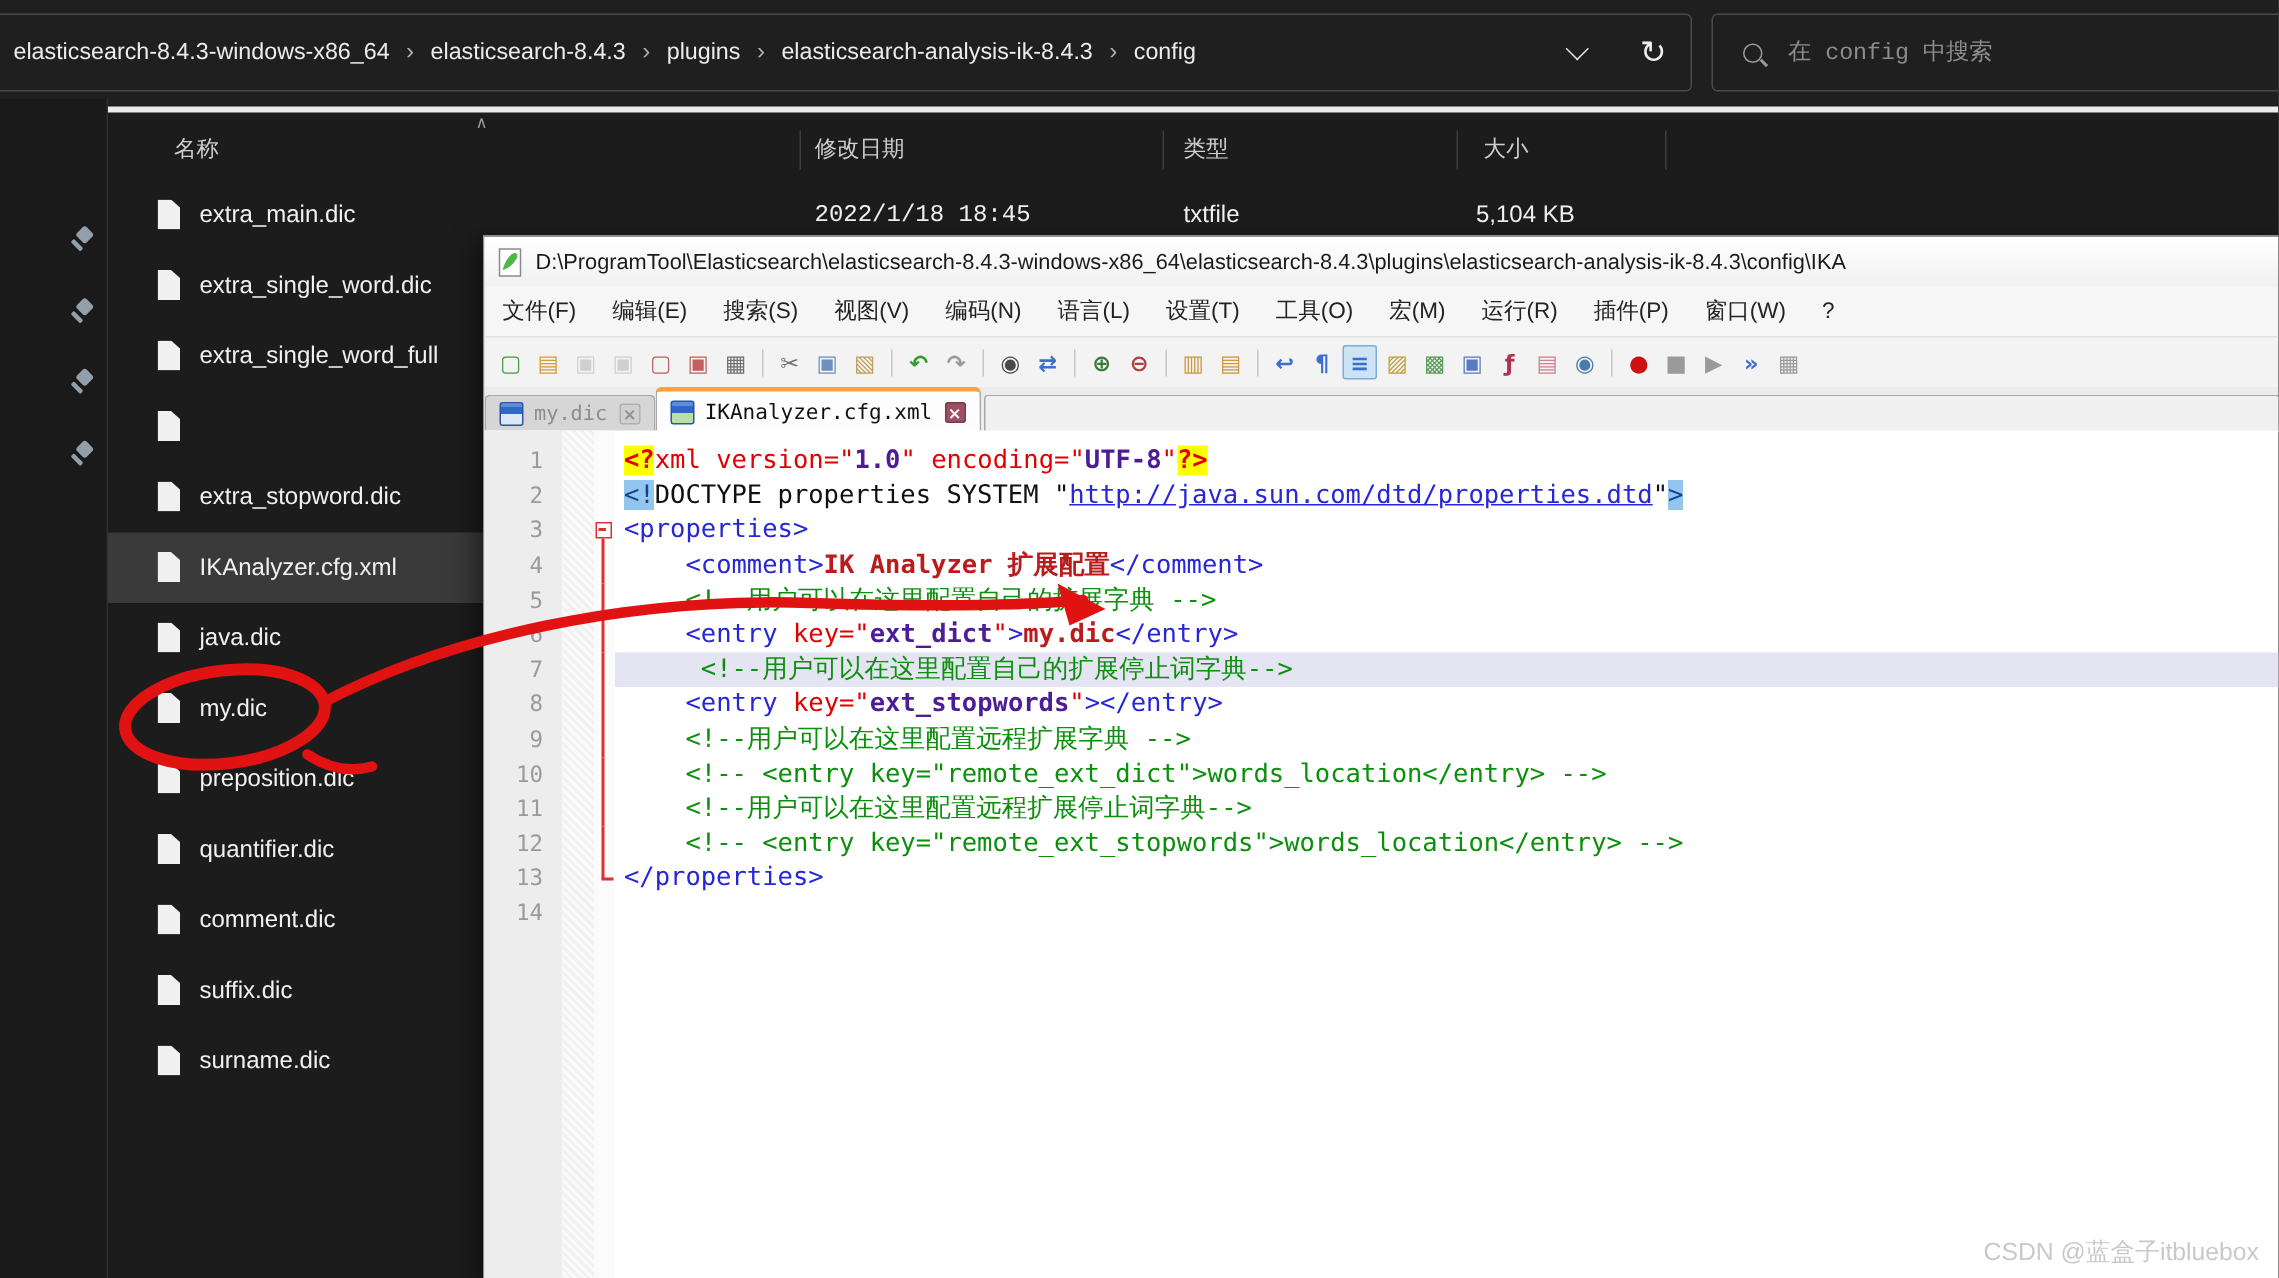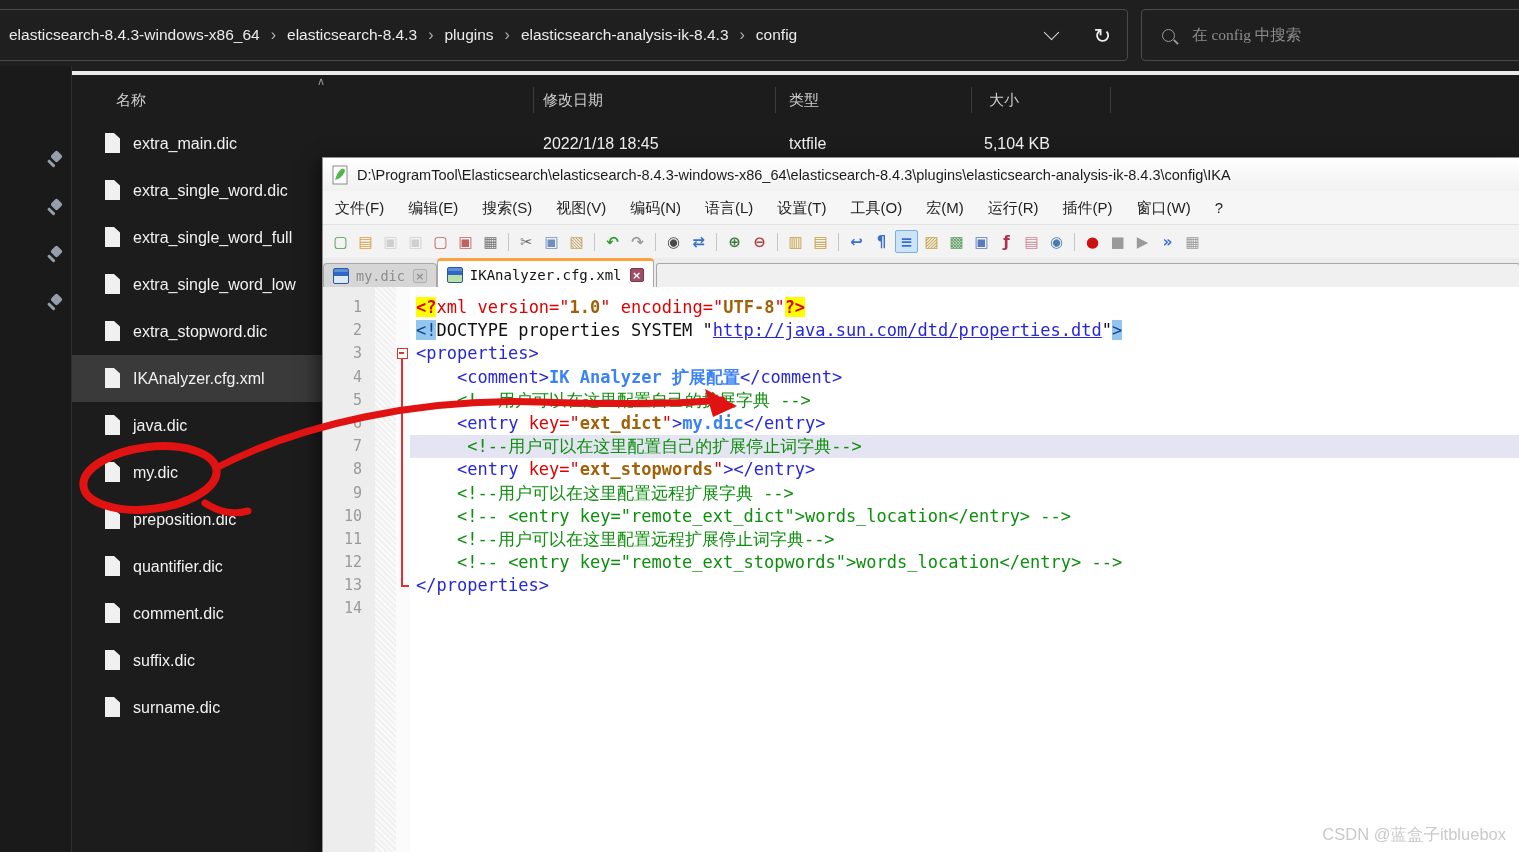--- a/index.html
+++ b/index.html
@@ -16,21 +16,21 @@
   .addr-spacer{flex:1;}
   .chev{width:10px;height:10px;border-right:1.7px solid #dedede;border-bottom:1.7px solid #dedede;
         transform:rotate(45deg);margin:-5px 8px 0 10px;}
   .refresh{font-size:21px;color:#ededed;margin-left:28px;line-height:1;}
   .searchbox{position:absolute;left:1141px;top:9px;width:390px;height:52px;border:1px solid #4a4a4a;
         border-radius:4px;display:flex;align-items:center;padding-left:20px;gap:15px;box-sizing:border-box;}
   .mag{width:11px;height:11px;border:1.8px solid #9a9a9a;border-radius:50%;position:relative;flex:none;}
   .mag::after{content:"";position:absolute;width:6px;height:1.8px;background:#9a9a9a;
         transform:rotate(45deg);right:-5px;bottom:-2px;}
   .searchbox input{background:transparent;border:none;outline:none;color:#84cc16;font-size:15.5px;width:300px;
-        font-family:Liberation Serif, serif;}
+        font-family:Liberation Mono, monospace;}
   .searchbox input::placeholder{color:#8d8d8d;opacity:1;}
 
   .bright{position:absolute;top:71px;left:0;width:1519px;height:4px;background:#ebebeb;}
   .sortcaret{position:absolute;left:317px;top:75px;color:#9a9a9a;font-size:11px;}
 
   
   .hdrs{position:absolute;left:0;top:84px;width:1442px;height:32px;color:#cfcfcf;font-size:15px;}
   .hcol{position:absolute;line-height:32px;cursor:default;}
   .h-name{left:116px}.h-date{left:543px}.h-type{left:789px}.h-size{left:989px}
   .hdiv{position:absolute;top:87px;width:1px;height:26px;background:#3d3d3d;}
@@ -44,21 +44,21 @@
   .pin::after{content:"";position:absolute;left:2px;top:12px;width:9px;height:2.5px;background:#93a0ac;
         transform:rotate(45deg);border-radius:1px;}
 
   
   .flist{position:absolute;left:72px;top:120px;width:1447px;}
   .file-row{position:relative;height:47px;color:#f1f1f1;font-size:16px;}
   .file-row.selected{background:#3a3a3a;}
   .ficon{position:absolute;left:33px;top:13px;width:15px;height:20px;background:#f0f0f0;
         clip-path:polygon(0 0,60% 0,100% 27%,100% 100%,0 100%);}
   .fname{position:absolute;left:61px;line-height:47px;white-space:nowrap;}
-  .fdate{position:absolute;left:471px;line-height:47px;}
+  .fdate{position:absolute;left:471px;line-height:47px;font-family:Liberation Mono, monospace;}
   .ftype{position:absolute;left:717px;line-height:47px;}
   .fsize{position:absolute;left:912px;width:117px;text-align:left;line-height:47px;}
 
   
   .npp{position:absolute;left:322px;top:157px;width:1197px;height:695px;background:#f0f0f0;
        border:1px solid #919191;border-right:none;box-shadow:-5px 4px 16px rgba(0,0,0,.5);z-index:10;}
   .ttl{height:33px;display:flex;align-items:center;gap:7px;padding-left:7px;
        background:linear-gradient(#ffffff,#f1f1f1);font-size:14.5px;color:#1a1a1a;
        white-space:nowrap;overflow:hidden;}
   .menu{height:33px;display:flex;align-items:center;background:#f6f6f6;font-size:15px;color:#222;}
@@ -101,24 +101,24 @@
   .fold-box::after{content:"";position:absolute;left:1px;top:3px;width:5px;height:1.5px;background:#e03030;}
   .fold-start::after{content:"";position:absolute;left:5px;top:17px;bottom:0;width:1.5px;background:#e03030;}
   .fold-line::after{content:"";position:absolute;left:5px;top:0;bottom:0;width:1.5px;background:#e03030;}
   .fold-end::after{content:"";position:absolute;left:5px;top:0;height:12px;width:1.5px;background:#e03030;}
   .fold-end::before{content:"";position:absolute;left:5px;top:11px;width:8px;height:1.5px;background:#e03030;}
   .ctext{flex:1;white-space:pre;font:17px/23.2px "DejaVu Sans Mono",monospace;padding-left:6px;}
   .ctext.hl{background:#e4e4f2;}
   .s-y{background:#ffff00;color:#e00000;font-weight:700;}
   .s-r{color:#e00000;}
   .s-q{color:#e00000;}
-  .s-v{color:#a16207;font-weight:700;}
+  .s-v{color:#4c1d95;font-weight:700;}
   .s-b{color:#2727d8;}
   .s-k{color:#101010;}
-  .s-t{color:#3b82f6;font-weight:700;}
+  .s-t{color:#b91c1c;font-weight:700;}
   .s-g{color:#0c8f0c;}
   .s-hb{background:#92c6ee;color:#15418f;}
   .s-u{color:#2727d8;text-decoration:underline;}
 
   
   .anno{position:absolute;left:0;top:0;z-index:50;pointer-events:none;}
   .wm{position:absolute;right:13px;bottom:6px;color:#c9c9c9;font-size:16.5px;z-index:60;}
 </style>
 </head>
 <body>
@@ -180,21 +180,20 @@
       <div class="file-row">
         <span class="ficon"></span>
         <span class="fname">extra_single_word.dic</span>
       </div>
       <div class="file-row">
         <span class="ficon"></span>
         <span class="fname">extra_single_word_full</span>
       </div>
       <div class="file-row">
         <span class="ficon"></span>
-        <span class="fname">extra_single_word_low</span>
       </div>
       <div class="file-row">
         <span class="ficon"></span>
         <span class="fname">extra_stopword.dic</span>
       </div>
       <div class="file-row selected">
         <span class="ficon"></span>
         <span class="fname">IKAnalyzer.cfg.xml</span>
       </div>
       <div class="file-row">

